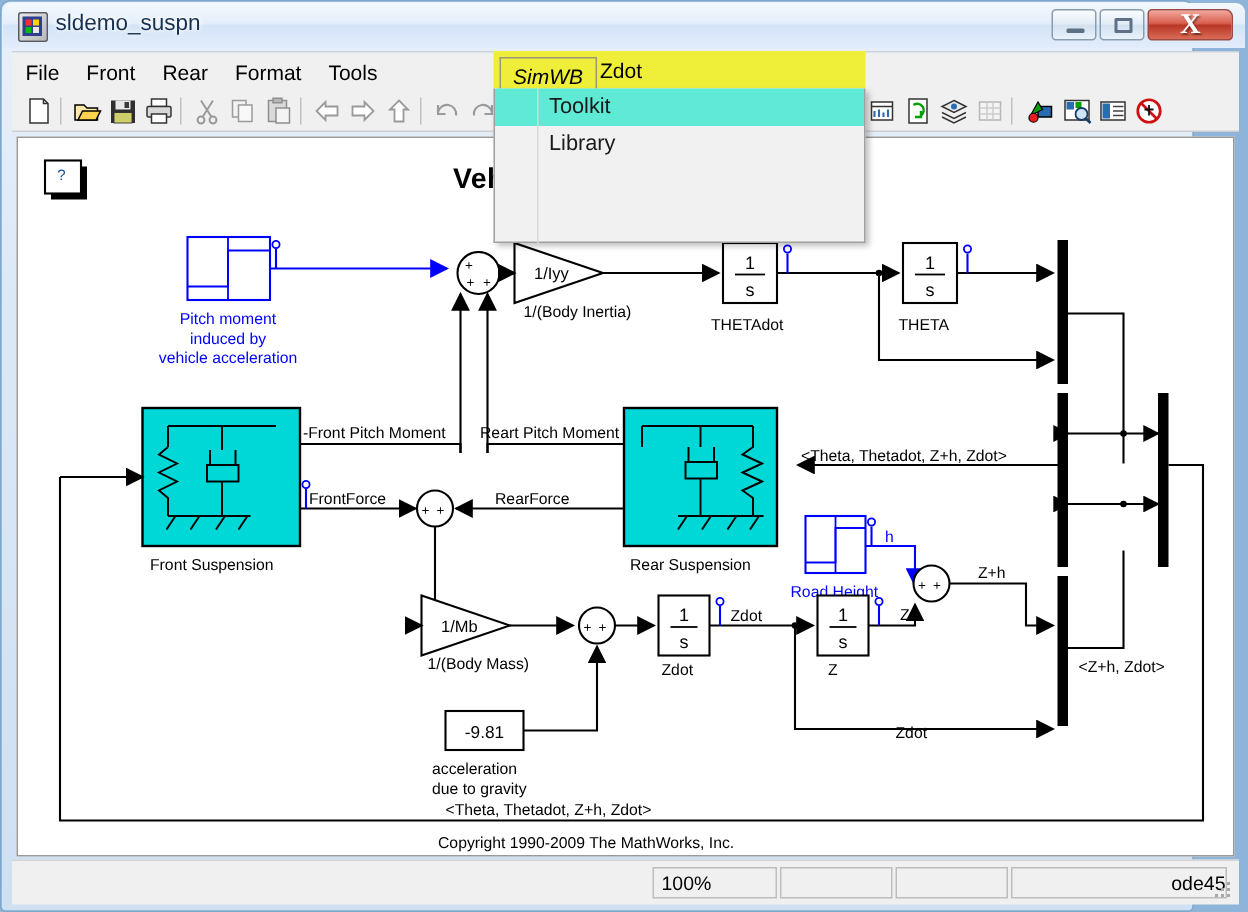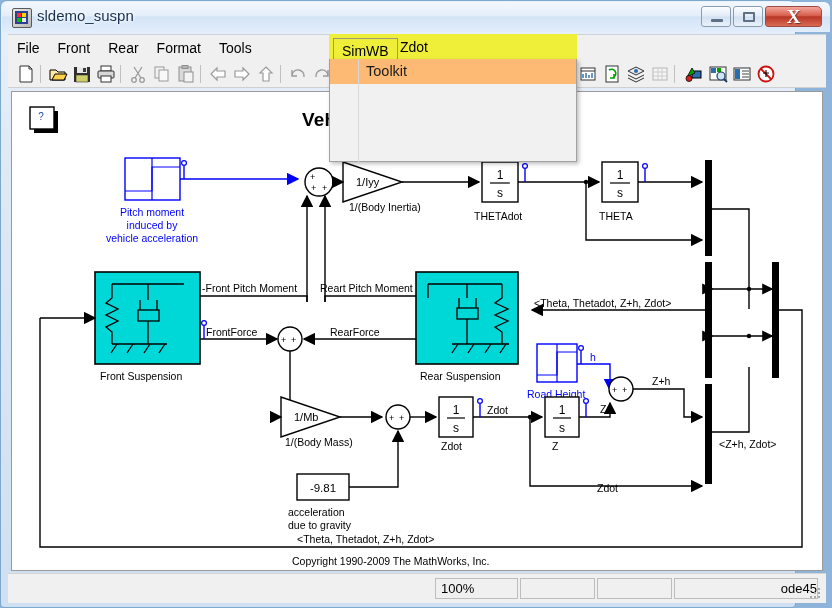--- a/index.html
+++ b/index.html
@@ -66,20 +66,21 @@
   #menubar-inner{position:absolute;left:0;top:0;height:26px;display:flex;align-items:stretch;}
   .menu-item{
     display:flex;align-items:center;padding:0 9px;
     font-size:14px;color:#000;white-space:nowrap;cursor:default;
   }
   #menu-simwb{
     background:#efef3a;
     border:1px solid #9a9a7a;border-bottom:1px solid #efef3a;
     box-sizing:border-box;margin:4px;
     padding:0 8px;
+    font-style:italic;
   }
   #menu-yellowfill{
     position:absolute;left:328px;top:33px;width:248px;height:25px;
     background:#efef3a;z-index:1;
   }
   #menu-help{position:relative;z-index:2;background:transparent;}
 
   
   #toolbar{
     position:absolute;left:7px;top:59px;width:818px;height:28px;
@@ -96,21 +97,21 @@
     border:1px solid #a0a0a0;border-top:none;
     box-sizing:border-box;
     z-index:30;
     box-shadow:2px 2px 4px rgba(0,0,0,.25);
   }
   .dd-item{
     height:25px;line-height:25px;padding-left:36px;
     font-size:14.5px;color:#1a1a1a;white-space:nowrap;cursor:default;
     box-sizing:border-box;
   }
-  .dd-item.sel{background:#fdba74;}
+  .dd-item.sel{background:#5eead4;}
   #dd-rail{position:absolute;left:28px;top:0;width:1px;height:103px;background:#d8d8d8;}
 
   
   #canvas{
     position:absolute;left:10px;top:90px;width:812px;height:480px;
     background:#ffffff;
     border:1px solid #9a9a9a;
     box-sizing:border-box;
     overflow:hidden;
   }
@@ -330,20 +331,21 @@
         <circle cx="10" cy="10" r="7.5" fill="#fff" stroke="#d01010" stroke-width="1.8"></circle>
         <path d="M5 5 L15 15" stroke="#d01010" stroke-width="1.8"></path>
         <path d="M7 9 L13 9 M10 6 L10 13" stroke="#111" stroke-width="1.2"></path>
       </svg>
     </div>
   </div>
 
   <div id="dropdown">
     <div id="dd-rail"></div>
     <div class="dd-item sel">Toolkit</div>
+    <div class="dd-item">Library</div>
   </div>
 
   <div id="canvas">
 
     <div id="diagram-title" style="width: 45px; overflow: hidden;">Vehicle Suspension Model</div>
 
     <svg width="812" height="480" viewBox="0 0 812 480">
       <defs>
         <marker id="ah" markerWidth="9" markerHeight="9" refX="8" refY="4.5" orient="auto">
           <path d="M0 0 L9 4.5 L0 9 Z" fill="#000"></path>

